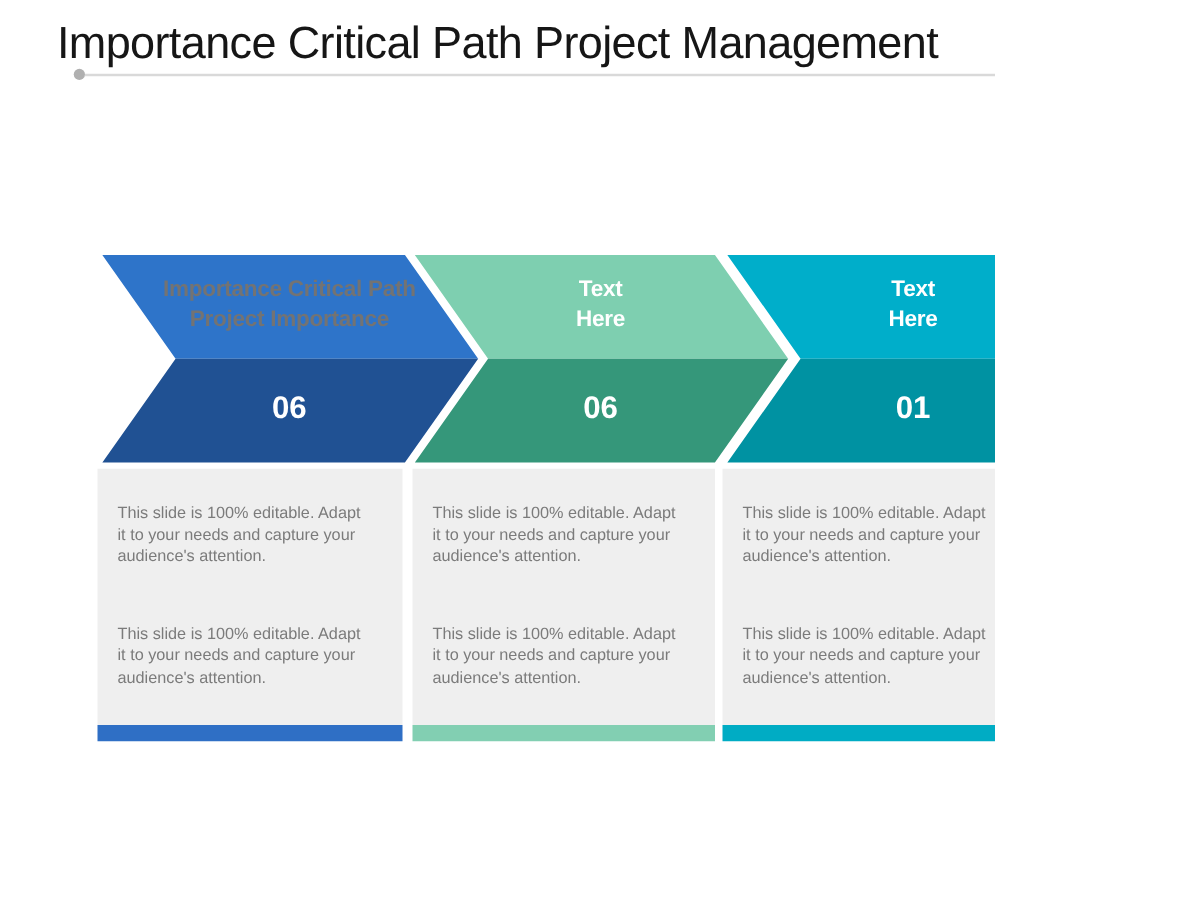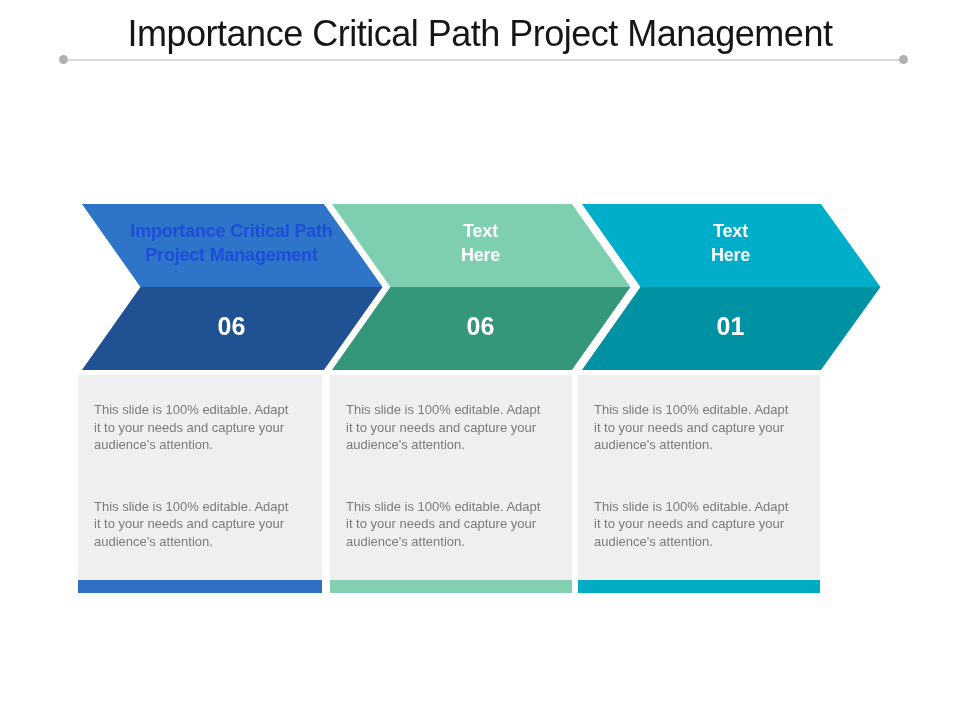--- a/index.html
+++ b/index.html
@@ -1,17 +1,17 @@
 <!DOCTYPE html>
 <html><head>
 <meta charset="utf-8">
 <style>
   html,body{margin:0;padding:0;background:#ffffff;}
   .slide{
-    position:relative;width:960px;height:720px;background:#ffffff;
+    position:relative;width:796px;height:720px;background:#ffffff;
     font-family:"Liberation Sans",sans-serif;overflow:hidden;
   }
   .slide-title{
     position:absolute;left:0;top:13px;width:100%;margin:0;
     text-align:center;font-size:36px;font-weight:400;letter-spacing:-0.5px;
   }
   .divider-line{position:absolute;left:68px;top:59px;width:832px;height:2px;}
   .divider-dot{position:absolute;top:55px;width:9px;height:9px;border-radius:50%;}
   .divider-dot.left{left:59px;}
   .divider-dot.right{left:899px;}
@@ -61,23 +61,23 @@
       <polygon points="268,7 513,7 573,92 513,177 268,177 328,92" fill="none" stroke-width="4" stroke-linejoin="miter" stroke="#ffffff"></polygon>
     </g>
 
     <g>
       <polygon points="518,7 762,7 823,92 578,92" fill="#00aeca"></polygon>
       <polygon points="578,92 823,92 762,177 518,177" fill="#0092a2"></polygon>
       <polygon points="518,7 762,7 823,92 762,177 518,177 578,92" fill="none" stroke-width="4" stroke-linejoin="miter" stroke="#ffffff"></polygon>
     </g>
   </svg>
 
-  <div class="step-label pos-1" style="color: #1d4ed8; text-align: center;">
+  <div class="step-label pos-1" style="color: #737373; text-align: center;">
     <span>Importance Critical Path</span><br>
-    <span>Project Management</span>
+    <span>Project Importance</span>
   </div>
   <div class="step-label pos-2" style="color: rgb(255, 255, 255);">
     <span>Text</span><br>
     <span>Here</span>
   </div>
   <div class="step-label pos-3" style="color: rgb(255, 255, 255);">
     <span>Text</span><br>
     <span>Here</span>
   </div>
 

